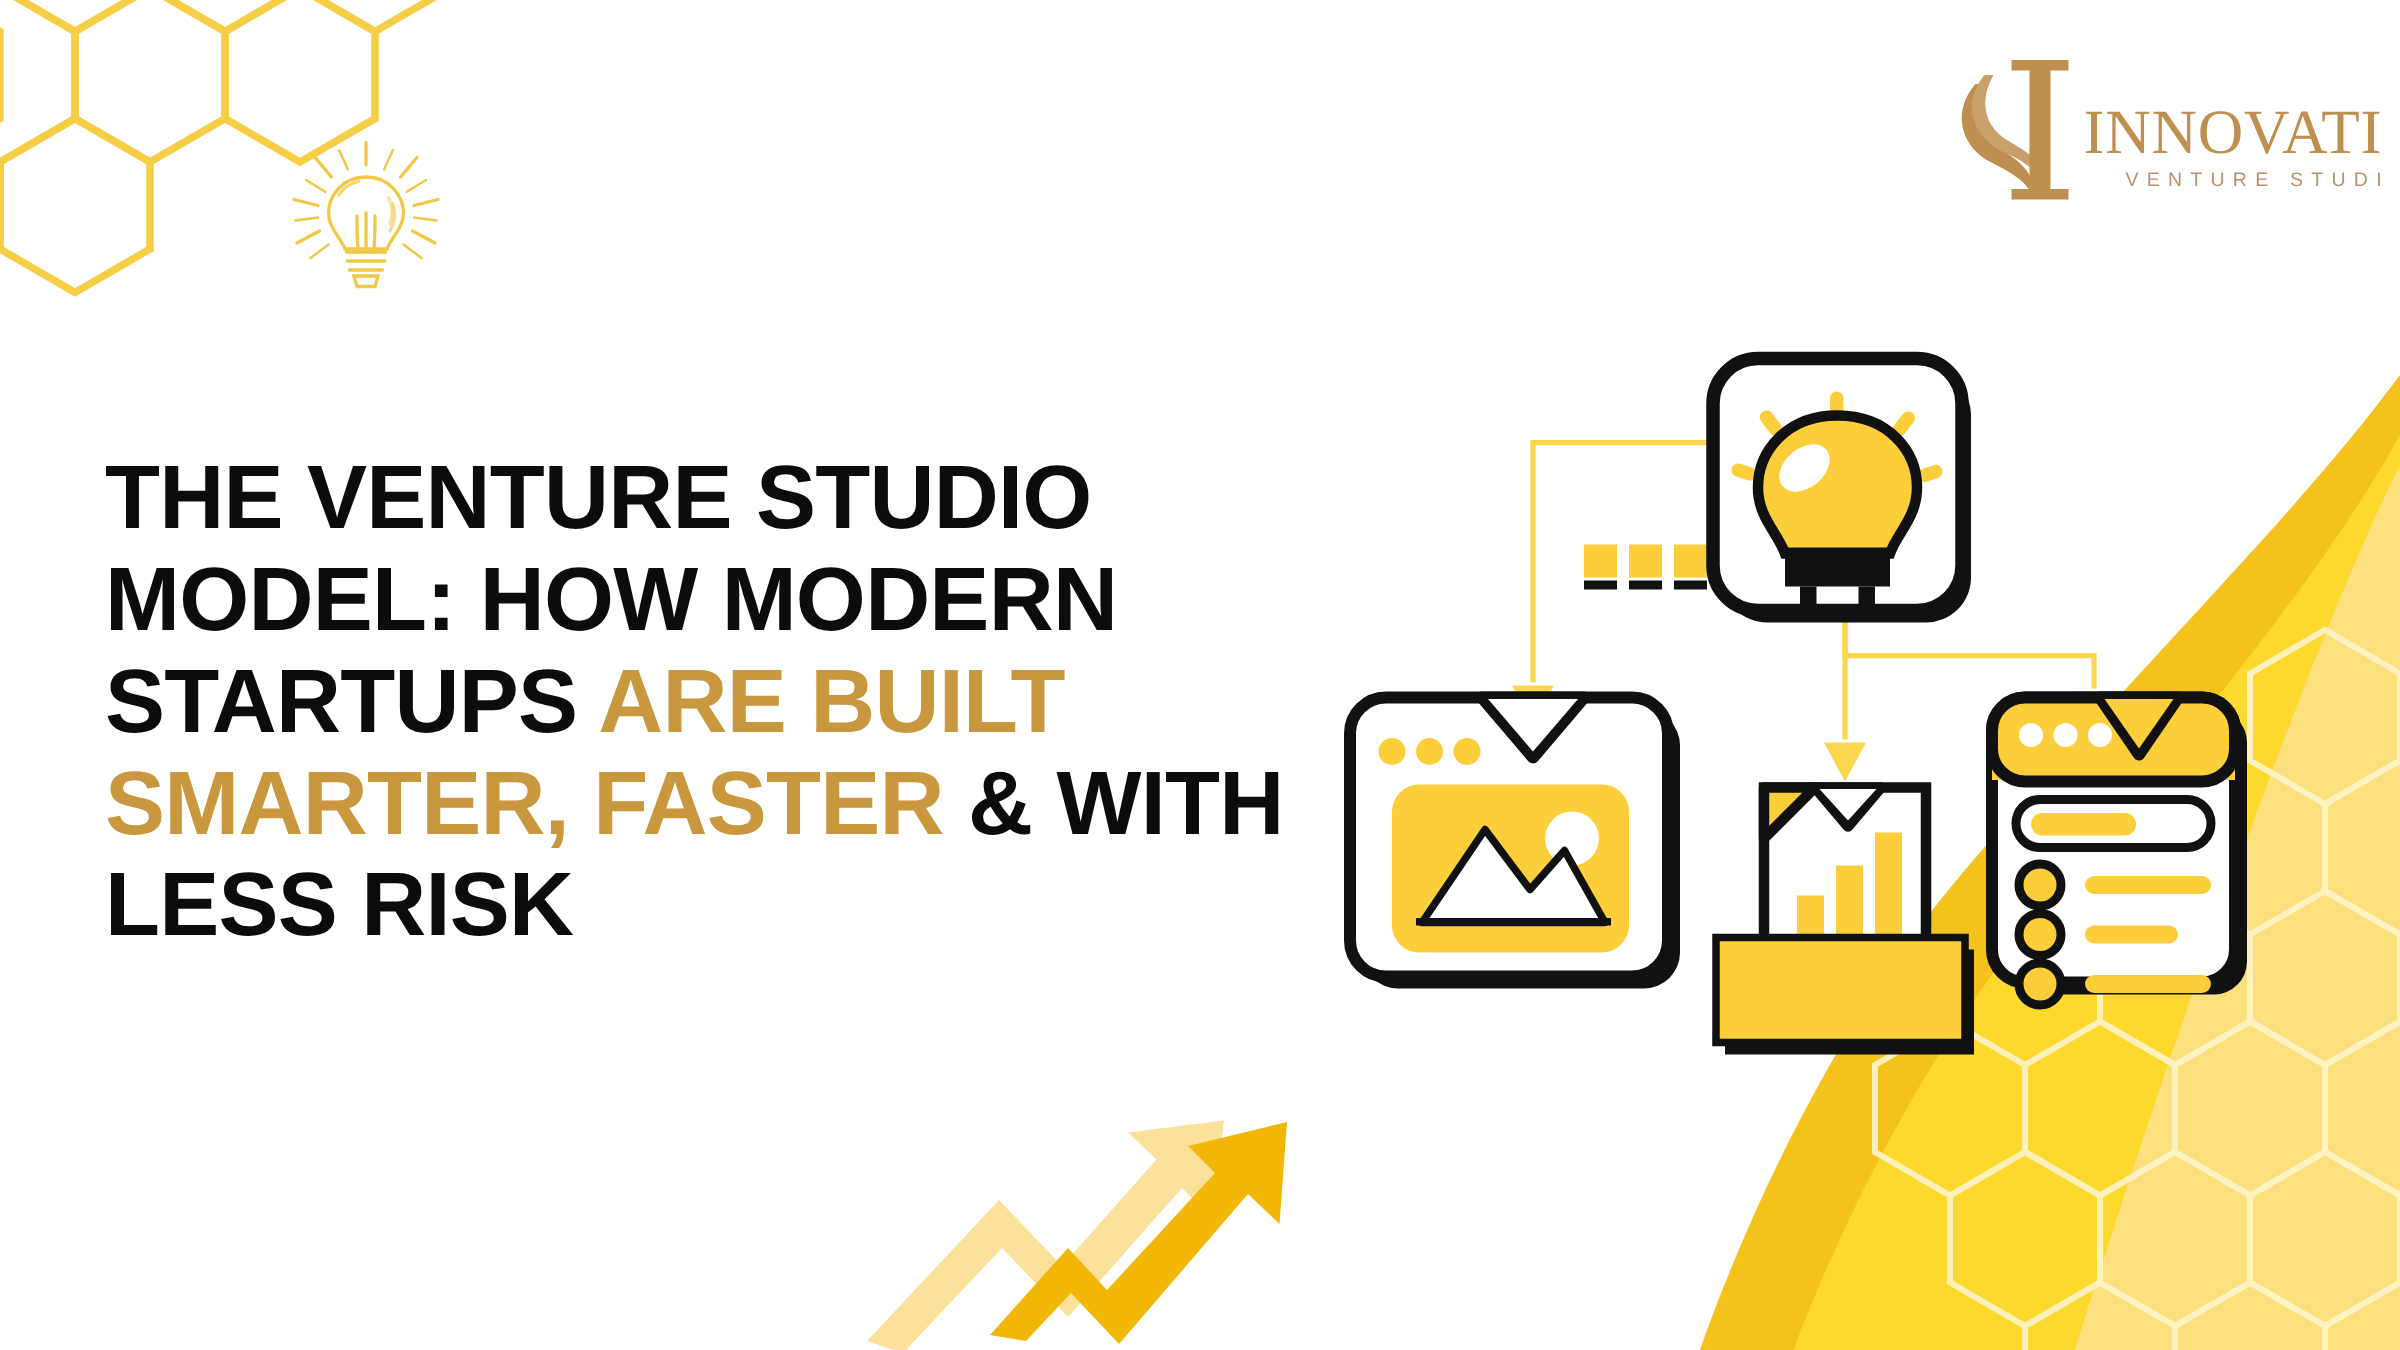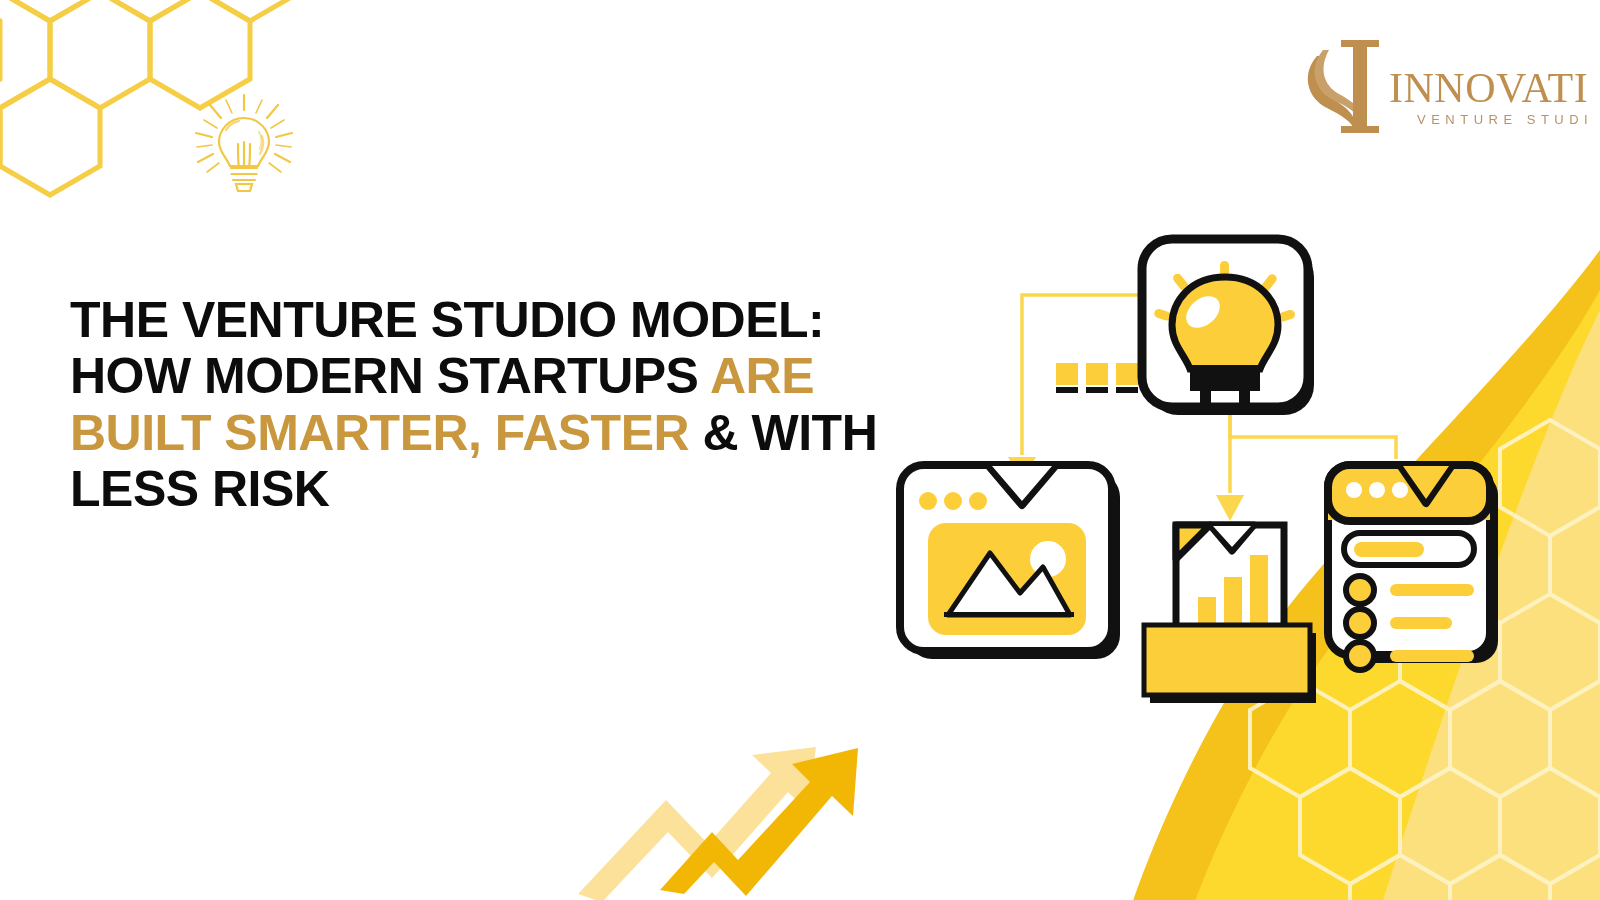--- a/index.html
+++ b/index.html
@@ -17,21 +17,21 @@
   .deco-bulb-sketch{position:absolute;left:188px;top:92px;width:112px;height:114px;}
   .deco-swoosh{position:absolute;right:0;top:250px;width:470px;height:660px;}
   .deco-growth-arrows{position:absolute;left:566px;top:716px;width:330px;height:186px;}
 
   
   .logo{position:absolute;left:1297px;top:28px;width:292px;height:106px;}
 
   
   .headline{
     position:absolute;left:70px;top:258px;width:820px;
-    font-size:50px;line-height:1.13;
+    font-size:60px;line-height:1.13;
     font-weight:bold;letter-spacing:-0.5px;
     color:#0c0c0c;text-transform:uppercase;
     font-family:"Liberation Sans", sans-serif;
   }
   .headline .gold{color:#C8973E;}
 
   
   .illo{position:absolute;left:880px;top:215px;width:620px;height:490px;}
 </style>
 </head>

